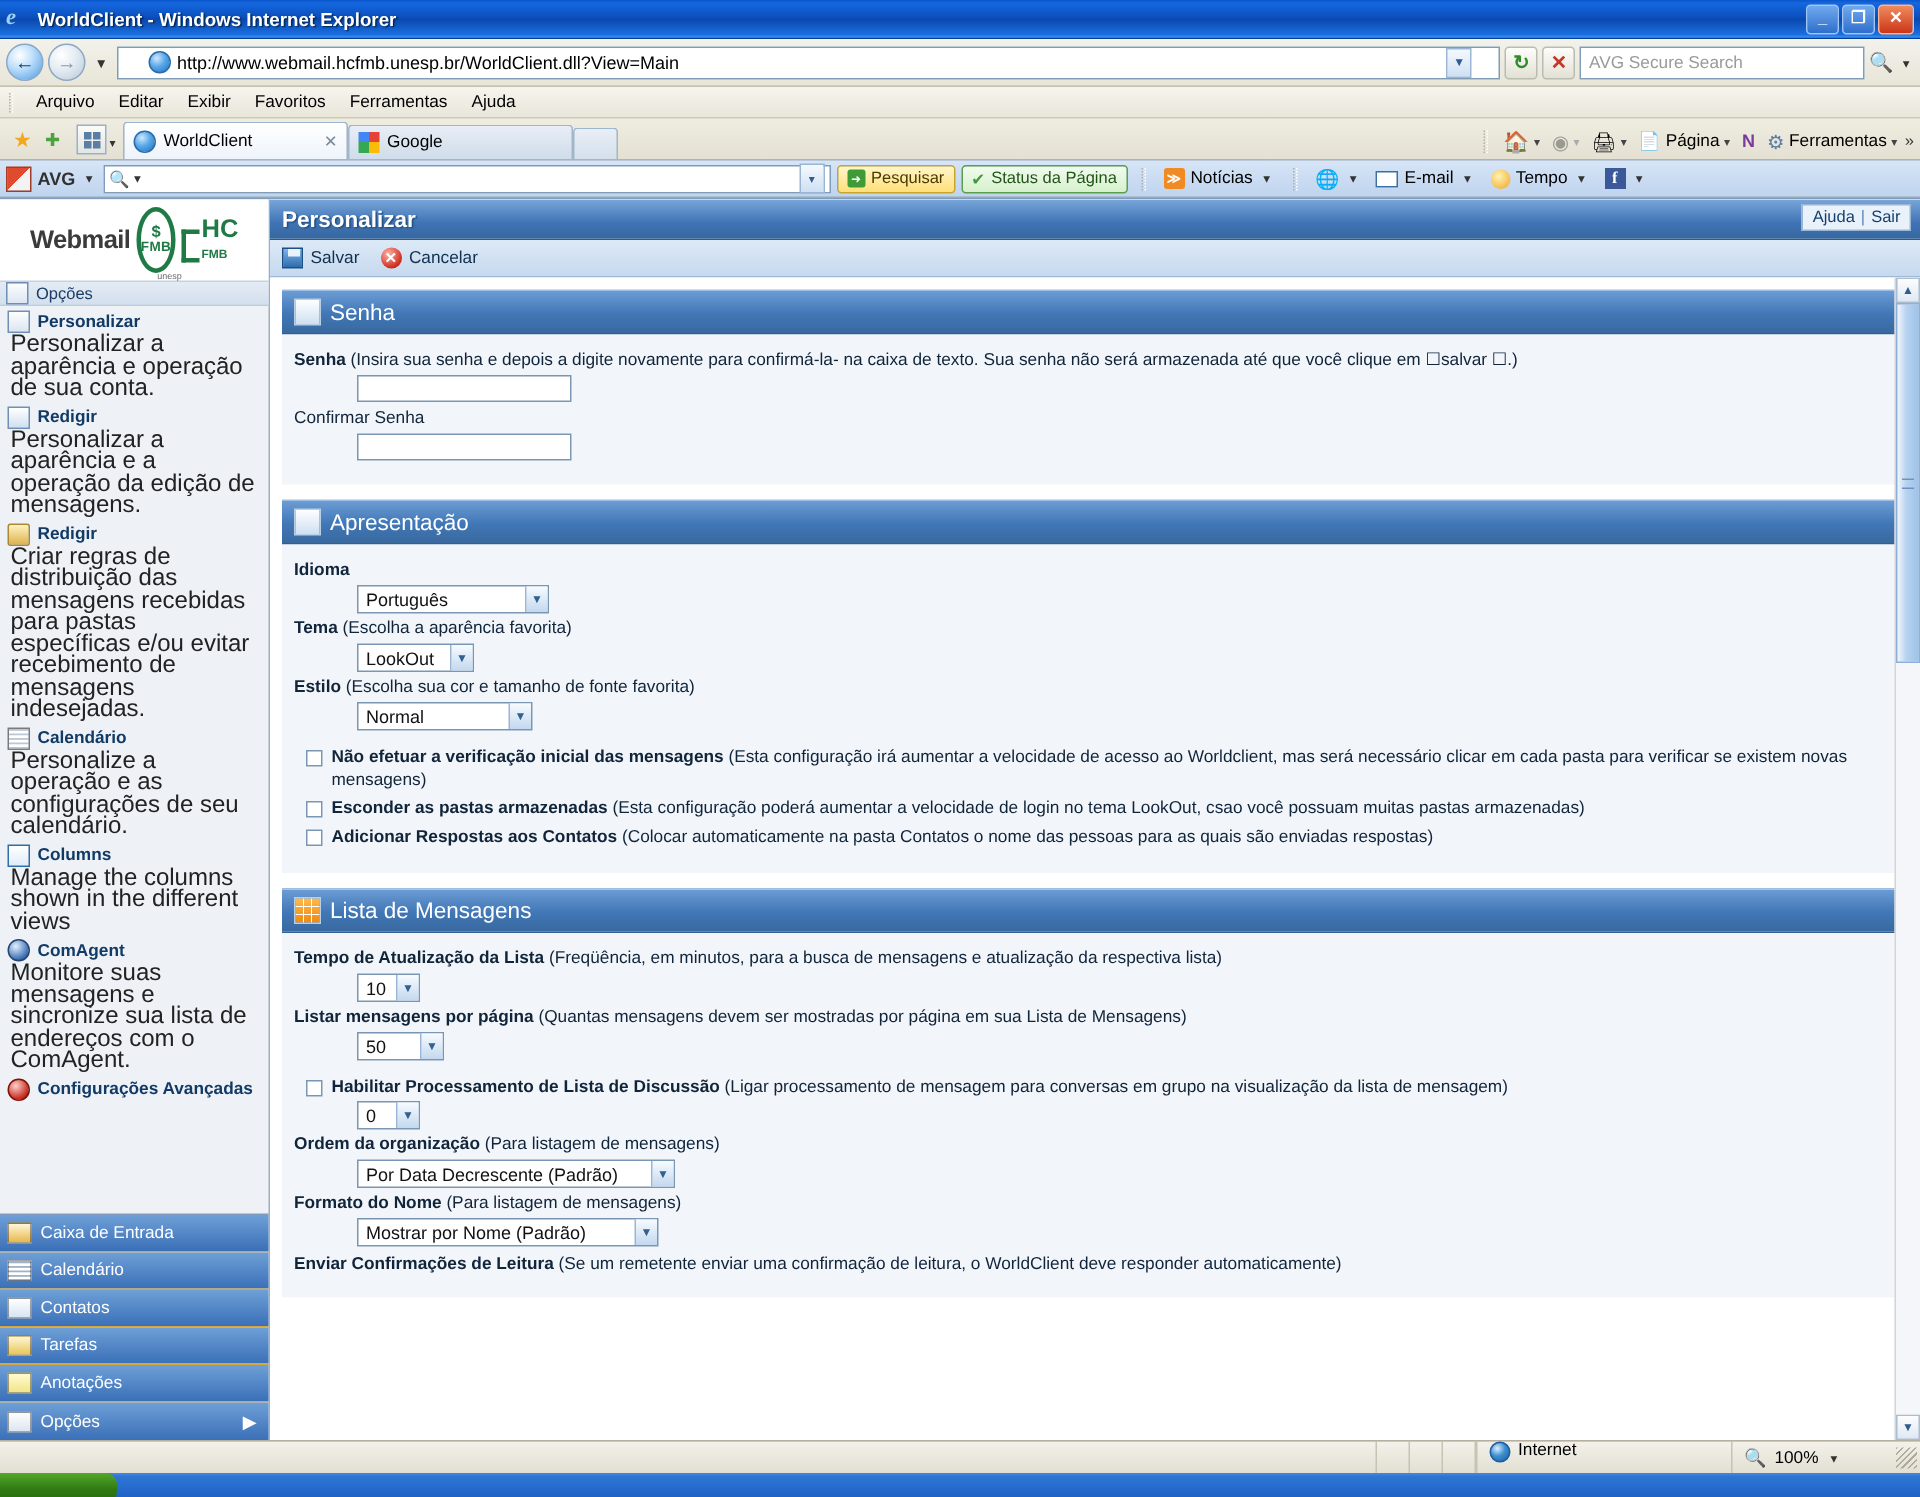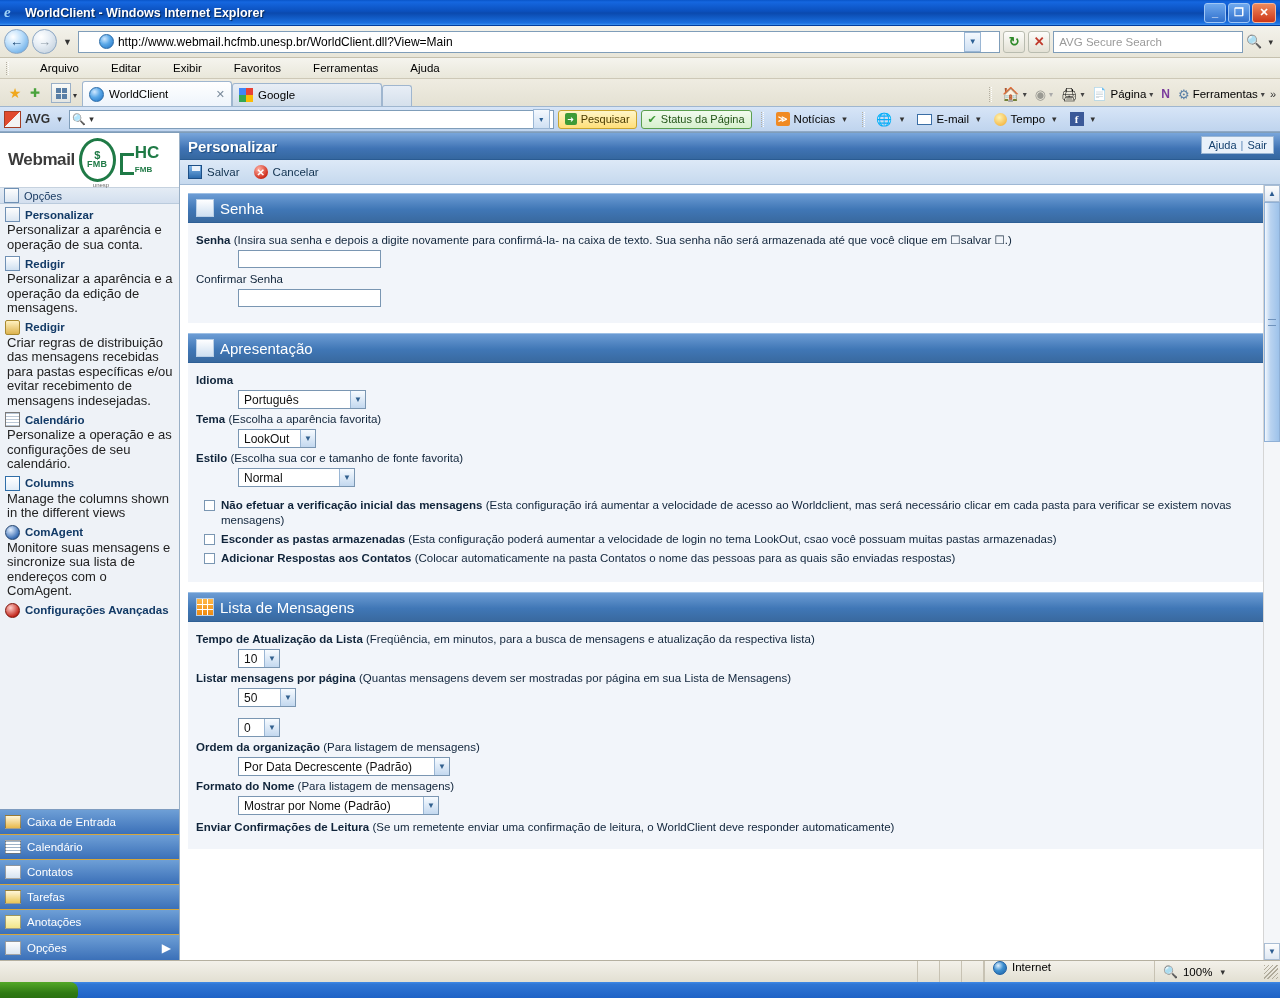--- a/index.html
+++ b/index.html
@@ -41,21 +41,21 @@
   .urlcaret{width:17px;height:20px;background:linear-gradient(to bottom,#f5f9fe,#cfe0f3);
     border:1px solid #9ab6d4;display:flex;align-items:center;justify-content:center;font-size:8px;color:#2b5f94}
   .sqbtn{width:22px;height:22px;border:1px solid #b9bcb0;border-radius:3px;
     background:linear-gradient(to bottom,#fdfdfa,#e3e1d5);display:flex;align-items:center;justify-content:center;
     font-size:13px;font-weight:bold;line-height:1}
   .avgsearch{width:190px;height:22px;background:#fff;border:1px solid #7f9db9;display:flex;align-items:center;
     padding:0 5px;color:#9a9a9a;font-size:11.5px}
   .magn{color:#2a6bb0;font-size:13px}
 
   
-  .menubar{height:21px;display:flex;align-items:center;gap:16px;padding-left:6px;
+  .menubar{height:21px;display:flex;align-items:center;gap:0;padding-left:6px;
     background:linear-gradient(to bottom,#f5f4ee,#e9e7da);border-bottom:1px solid #cdc8b7}
   .menubar .grip{width:3px;height:13px;border-left:1px dotted #b3aea0;border-right:1px dotted #fff;margin-right:7px}
   .mi{padding:2px 8px;font-size:11.5px;color:#000;white-space:nowrap}
 
   
   .tabbar{height:28px;display:flex;align-items:flex-end;gap:0;padding-left:5px;
     background:linear-gradient(to bottom,#efece1,#e4e1d3);border-bottom:1px solid #9fb6cf;position:relative}
   .ficon{width:20px;height:22px;display:flex;align-items:center;justify-content:center;font-size:14px;margin-bottom:2px}
   .qtabs{width:20px;height:20px;border:1px solid #9ab0c8;background:linear-gradient(to bottom,#fbfbf8,#e3e5e2);
     display:flex;align-items:center;justify-content:center;margin:0 0 3px 6px}
@@ -93,38 +93,38 @@
   .sunico{width:13px;height:13px;border-radius:50%;background:radial-gradient(circle at 40% 35%,#fff3b0,#f0a423)}
   .fbico{width:14px;height:14px;background:#3b5998;color:#fff;font:bold 11px "Liberation Serif",serif;
     display:flex;align-items:center;justify-content:center}
 
   
   .page{position:relative;height:828px;background:#fff;display:flex;border-top:1px solid #7f9db9}
 
   
   .side{width:180px;flex:0 0 180px;background:#eef2f7;border-right:1px solid #9ab0c6;position:relative;
     display:flex;flex-direction:column}
-  .brand{height:55px;background:#fff;display:flex;align-items:center;padding:0 8px;gap:4px;border-bottom:1px solid #c6d2df}
+  .brand{height:55px;background:#fff;display:flex;align-items:center;padding:0 20px;gap:4px;border-bottom:1px solid #c6d2df}
   .brandtxt{font-size:17px;font-weight:bold;color:#3b3b3b;letter-spacing:-.4px}
   .fmbseal{width:44px;height:44px;border-radius:50%;border:3px solid #1f7a46;background:#fff;
     display:flex;align-items:center;justify-content:center;flex-direction:column;position:relative}
   .fmbseal b{font-size:9px;color:#1f7a46;letter-spacing:.3px;line-height:9px}
   .fmbseal .dollar{font-size:11px;color:#1f7a46;line-height:9px;font-weight:bold}
   .unesp{position:absolute;bottom:-9px;left:11px;font-size:6px;color:#6b6b6b}
   .hcfmb{display:flex;align-items:flex-end;gap:1px}
   .hccross{width:17px;height:22px;border:3px solid #1f7a46;border-right:none;position:relative}
   .hctxt{font:bold 17px "Liberation Sans",sans-serif;color:#1f7a46;line-height:15px}
   .hcsub{font:bold 8px "Liberation Sans",sans-serif;color:#1f7a46;text-align:right;line-height:8px}
 
   .opthdr{height:16px;display:flex;align-items:center;gap:5px;padding-left:4px;font-size:11px;color:#1a3b63;
     background:linear-gradient(to bottom,#e4ecf5,#d3dfee);border-bottom:1px solid #bacbdd}
   .sidescroll{flex:1 1 auto;overflow:hidden;padding:2px 0 0 0}
   .sgroup{padding:0 4px 3px 5px}
   .sghead{display:flex;align-items:center;gap:5px;font-weight:bold;font-size:11.5px;color:#123a66;padding:1px 0}
-  .sgdesc{font-size:13px;color:#222;line-height:14.5px;padding-left:2px}
+  .sgdesc{font-size:16px;color:#222;line-height:14.5px;padding-left:2px}
   .sicon{width:15px;height:15px;flex:0 0 auto;display:flex;align-items:center;justify-content:center;font-size:11px}
   .ic-card{background:linear-gradient(to bottom,#fdfdfd,#dbe6f2);border:1px solid #6f90b4}
   .ic-compose{background:linear-gradient(to bottom,#ffffff,#cfe0f1);border:1px solid #6f90b4}
   .ic-folder{background:linear-gradient(to bottom,#ffe9a8,#e8b94c);border:1px solid #b08a2a;border-radius:2px 3px 2px 2px}
   .ic-filter{background:linear-gradient(to bottom,#fff1c0,#ddb34e);border:1px solid #a98a32;border-radius:2px}
   .ic-cal{background:#fff;border:1px solid #7a7a7a;background-image:linear-gradient(#b9c7d6 1px,transparent 1px);background-size:100% 3px}
   .ic-col{background:linear-gradient(to bottom,#ffffff,#e0ecf8);border:1px solid #2f6ea8}
   .ic-orb{border-radius:50%;background:radial-gradient(circle at 35% 30%,#e4f0ff,#3b6fb5 70%,#1e3e72);border:1px solid #24456f}
   .ic-red{border-radius:50%;background:radial-gradient(circle at 35% 30%,#ffd0cc,#c42b20 70%,#8a1008);border:1px solid #7d1208}
 
@@ -547,20 +547,24 @@
               </span></div>
 
           <div class="lbl"><b>Listar mensagens por página</b><span> (Quantas mensagens devem ser mostradas por página em sua Lista de Mensagens)</span></div>
           <div class="indent"><span class="sel" style="width:58px">
             <span class="v">50</span>
             <span class="selcar">▼</span>
               </span></div>
 
           <div class="sp8"></div>
 
+          <div class="ckrow" style="margin-bottom:1px">
+            <span class="ckbox"></span>
+            <span><b>Habilitar Processamento de Lista de Discussão</b><span> (Ligar processamento de mensagem para conversas em grupo na visualização da lista de mensagem)</span></span>
+          </div>
 
           <div class="indent"><span class="sel" style="width:42px">
             <span class="v">0</span>
             <span class="selcar">▼</span>
               </span></div>
 
           <div class="lbl"><b>Ordem da organização</b><span> (Para listagem de mensagens)</span></div>
           <div class="indent"><span class="sel" style="width:212px">
             <span class="v">Por Data Decrescente (Padrão)</span>
             <span class="selcar">▼</span>

